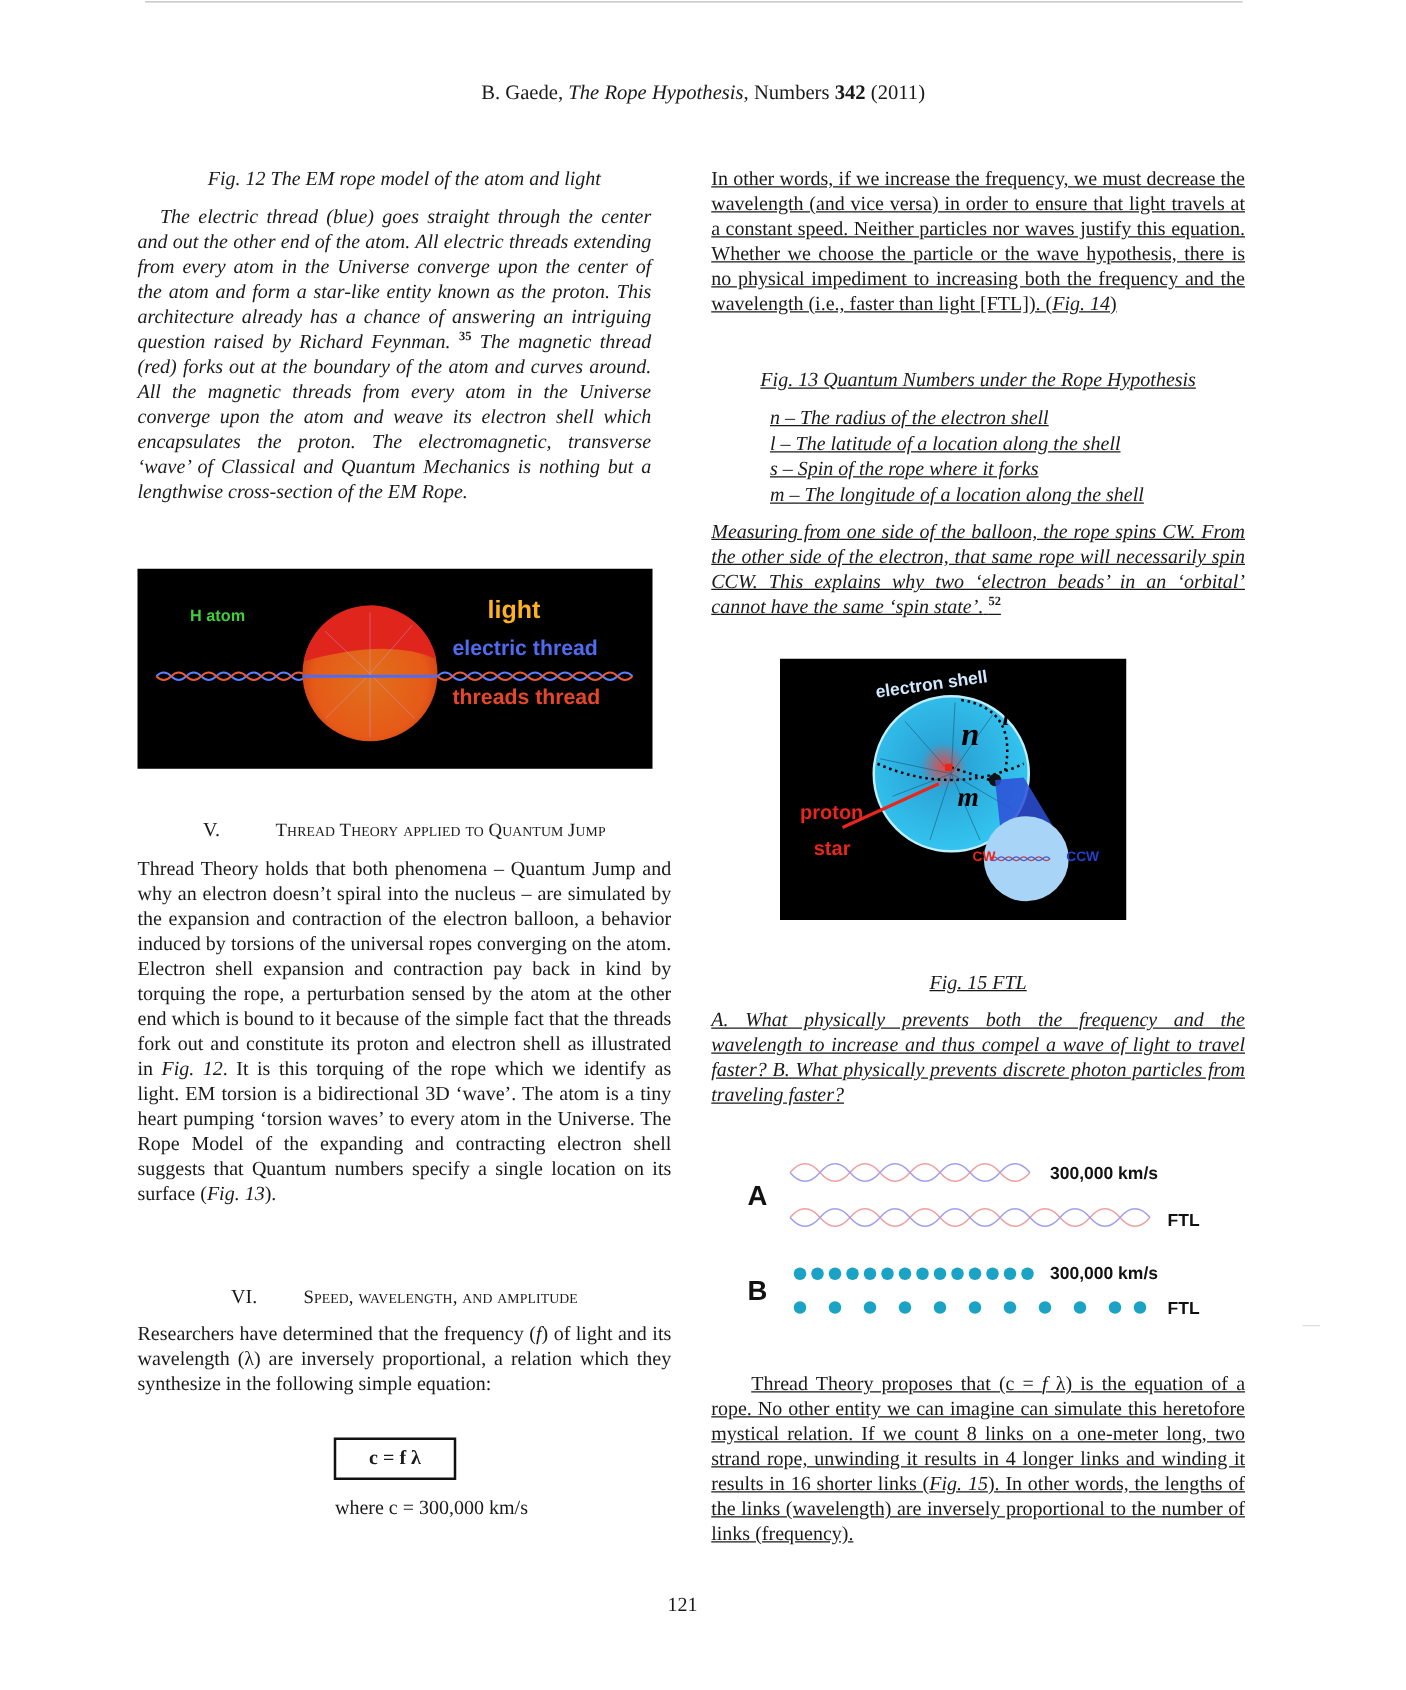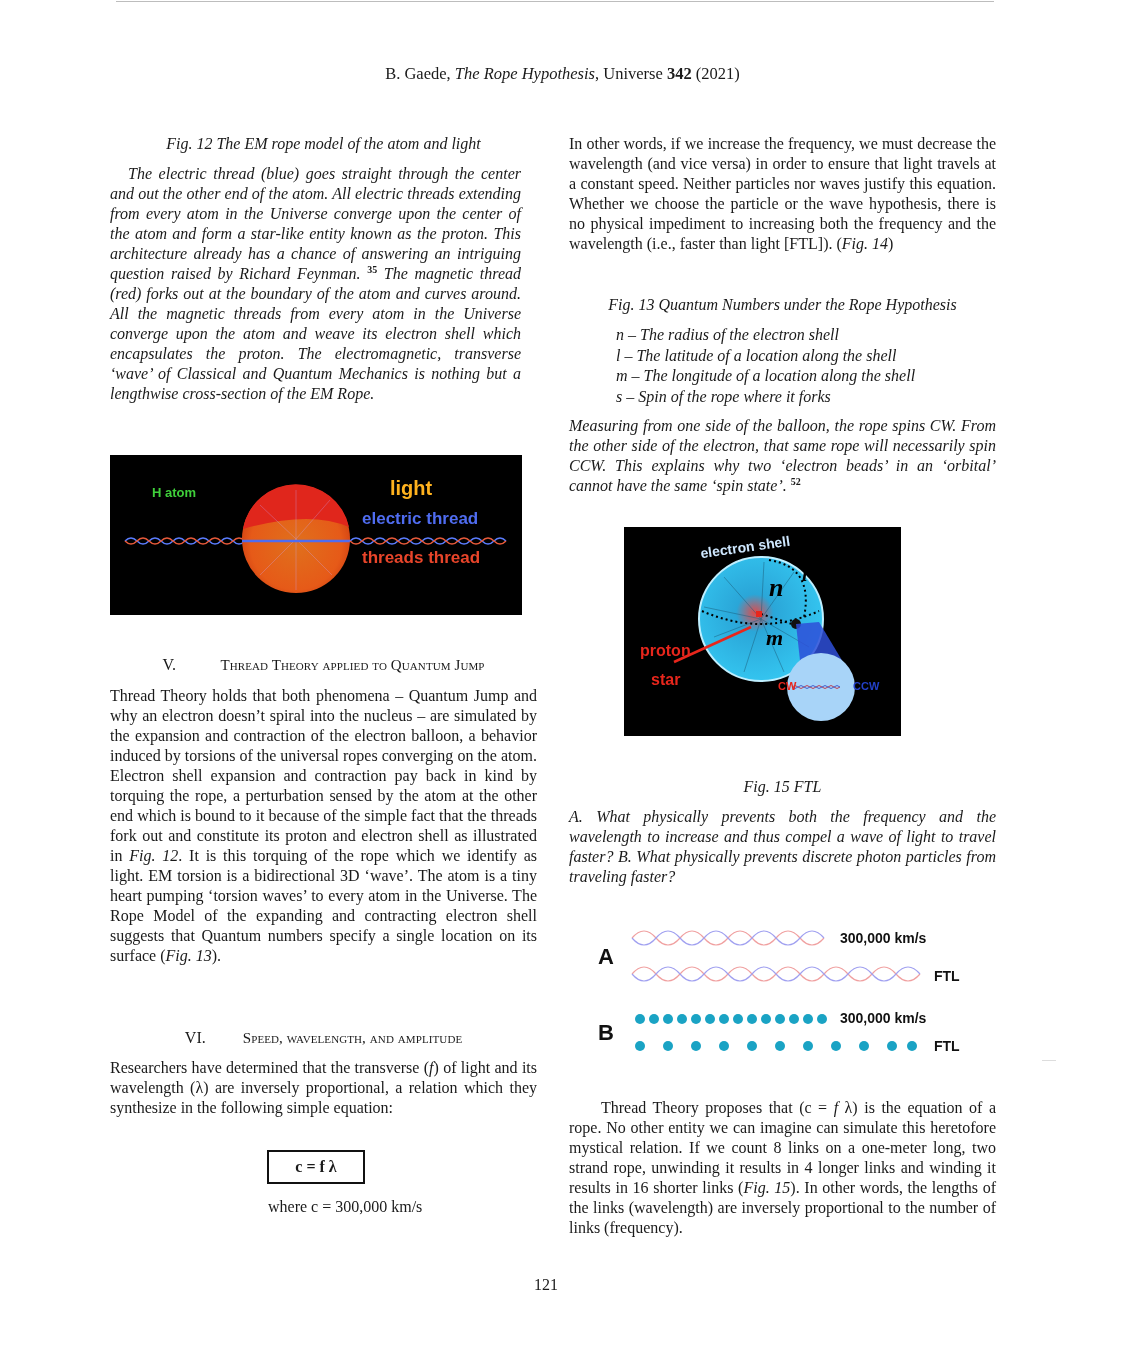--- a/index.html
+++ b/index.html
@@ -3,21 +3,21 @@
 <meta charset="utf-8">
 <style>
   html, body { margin:0; padding:0; background:#ffffff; }
   body { width:1125px; height:1352px; position:relative; overflow:hidden;
          font-family:"Liberation Serif", serif; color:#1a1a1a; }
   .topline { position:absolute; left:116px; top:1px; width:878px; height:1px; background:#bdbdbd; }
   .running-head { position:absolute; left:0; width:1125px; top:64px; text-align:center; font-size:16.5px; }
   .running-head i { font-style:italic; }
   .col { position:absolute; }
   .left { left:110px; width:427px; }
-  .right { left:569px; width:427px; }
+  .right { left:569px; width:427px;text-decoration:underline; }
   .p { font-size:16px; line-height:20px; text-align:justify; text-align-last:left; margin:0; }
   .p.it { font-style:italic; }
   .cap { font-style:italic; font-size:16px; line-height:20px; text-align:center; margin:0; }
   .indent { text-indent:18px; }
   .sec { font-size:15px; text-align:center; margin:0; letter-spacing:0.1px; }
   .sec .num { display:inline-block; width:58px; text-align:left; font-size:16px; }
   .sc { font-variant:small-caps; }
   sup { font-size:10px; font-weight:bold; font-style:normal; vertical-align:6px; line-height:0; }
   .fig12 { position:absolute; left:110px; top:455px; width:412px; height:160px; background:#000; overflow:hidden; }
   .fig13 { position:absolute; left:624px; top:527px; width:277px; height:209px; background:#000; overflow:hidden; }
@@ -29,21 +29,21 @@
   .qlist { margin:0; padding:0 0 0 47px; list-style:none; font-style:italic; font-size:16px; line-height:20.5px; }
   .lbl { font-family:"Liberation Sans", sans-serif; font-weight:bold; position:absolute; }
   .mark { position:absolute; left:1042px; top:1060px; width:14px; height:1px; background:#ddd; }
 </style>
 </head>
 <body>
 
 <div class="topline"></div>
 
 <div class="running-head">
-  <span>B. Gaede, </span><i>The Rope Hypothesis</i><span>, Universe </span><b>342</b><span> (2021)</span>
+  <span>B. Gaede, </span><i>The Rope Hypothesis</i><span>, Numbers </span><b>342</b><span> (2011)</span>
 </div>
 
 <div class="col left" style="top:134px;">
   <p class="cap">Fig. 12   The EM rope model of the atom and light</p>
 </div>
 <div class="col left" style="top:164px; width:411px;">
   <p class="p it indent"><span>The electric thread (blue) goes straight through the center and out the other end of the atom. All electric threads extending from every atom in the Universe converge upon the center of the atom and form a star-like entity known as the proton. This architecture already has a chance of answering an intriguing question raised by Richard Feynman.</span> <sup>35</sup><span> The magnetic thread (red) forks out at the boundary of the atom and curves around. All the magnetic threads from every atom in the Universe converge upon the atom and weave its electron shell which encapsulates the proton. The electromagnetic, transverse ‘wave’ of Classical and Quantum Mechanics is nothing but a lengthwise cross-section of the EM Rope.</span></p>
 </div>
 
 <div class="fig12">
@@ -81,38 +81,38 @@
   <p class="sec"><span class="num">V.</span><span class="sc">Thread Theory applied to Quantum Jump</span></p>
 </div>
 <div class="col left" style="top:686px;">
   <p class="p"><span>Thread Theory holds that both phenomena – Quantum Jump and why an electron doesn’t spiral into the nucleus – are simulated by the expansion and contraction of the electron balloon, a behavior induced by torsions of the universal ropes converging on the atom. Electron shell expansion and contraction pay back in kind by torquing the rope, a perturbation sensed by the atom at the other end which is bound to it because of the simple fact that the threads fork out and constitute its proton and electron shell as illustrated in </span><i>Fig. 12</i><span>. It is this torquing of the rope which we identify as light. EM torsion is a bidirectional 3D ‘wave’. The atom is a tiny heart pumping ‘torsion waves’ to every atom in the Universe. The Rope Model of the expanding and contracting electron shell suggests that Quantum numbers specify a single location on its surface (</span><i>Fig. 13</i><span>).</span></p>
 </div>
 
 <div class="col left" style="top:1029px;">
   <p class="sec"><span class="num">VI.</span><span class="sc">Speed, wavelength, and amplitude</span></p>
 </div>
 <div class="col left" style="top:1058px;">
-  <p class="p"><span>Researchers have determined that the transverse (</span><i>f</i><span>) of light and its wavelength (λ) are inversely proportional, a relation which they synthesize in the following simple equation:</span></p>
+  <p class="p"><span>Researchers have determined that the frequency (</span><i>f</i><span>) of light and its wavelength (λ) are inversely proportional, a relation which they synthesize in the following simple equation:</span></p>
 </div>
 <div class="eqbox">c = f λ</div>
 <div class="eqsub">where c = 300,000 km/s</div>
 
 <div class="col right" style="top:134px;">
   <p class="p"><span>In other words, if we increase the frequency, we must decrease the wavelength (and vice versa) in order to ensure that light travels at a constant speed. Neither particles nor waves justify this equation. Whether we choose the particle or the wave hypothesis, there is no physical impediment to increasing both the frequency and the wavelength (i.e., faster than light [FTL]). (</span><i>Fig. 14</i><span>)</span></p>
 </div>
 
 <div class="col right" style="top:295px;">
   <p class="cap">Fig. 13   Quantum Numbers under the Rope Hypothesis</p>
 </div>
 <div class="col right" style="top:325px;">
   <ul class="qlist">
     <li>n – The radius of the electron shell</li>
     <li>l – The latitude of a location along the shell</li>
+    <li>s – Spin of the rope where it forks</li>
     <li>m – The longitude of a location along the shell</li>
-    <li>s – Spin of the rope where it forks</li>
   </ul>
 </div>
 <div class="col right" style="top:416px;">
   <p class="p it"><span>Measuring from one side of the balloon, the rope spins CW. From the other side of the electron, that same rope will necessarily spin CCW. This explains why two ‘electron beads’ in an ‘orbital’ cannot have the same ‘spin state’.</span> <sup>52</sup></p>
 </div>
 
 <div class="fig13">
   <svg width="277" height="209" viewBox="0 0 277 209">
     <defs>
       <radialGradient id="shell" cx="0.45" cy="0.45" r="0.6">

